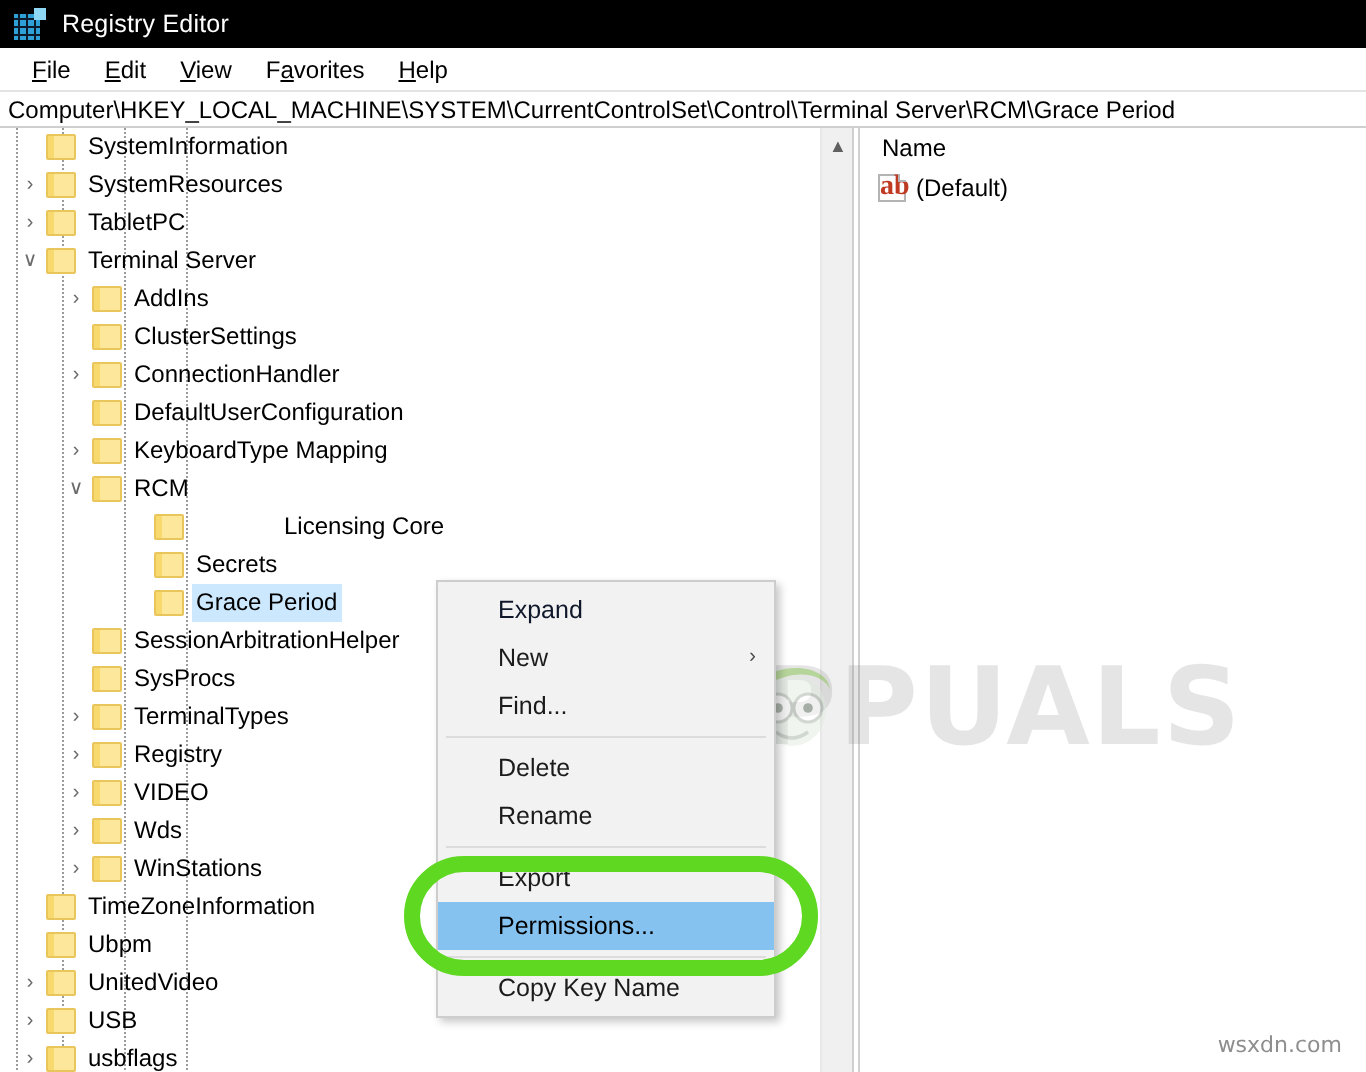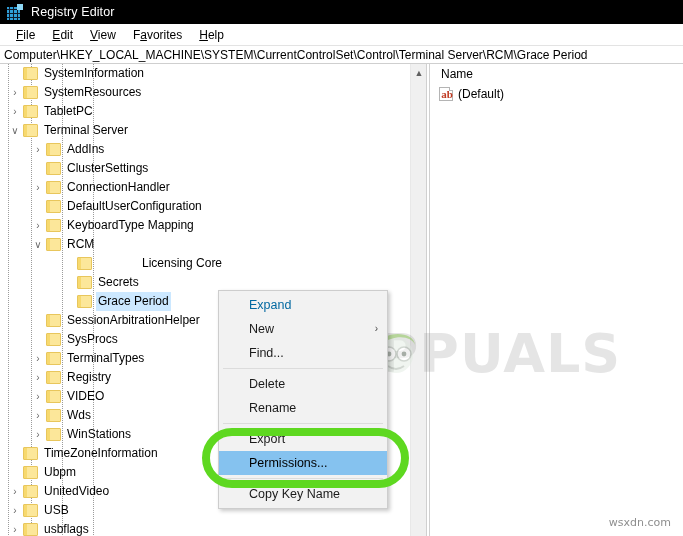--- a/index.html
+++ b/index.html
@@ -130,21 +130,21 @@
     position: relative;
     width: 14px; height: 14px;
     margin-right: 5px;
     background: #ffffff;
     border: 1px solid #b4b4b4;
     flex: 0 0 auto;
   }
   .ab-icon span {
     position: absolute; left: 0; top: -1px;
     width: 14px; text-align: center;
-    font-size: 11px; font-weight: bold;
+    font-size: 14px; font-weight: bold;
     color: #c03a22;
     line-height: 14px;
     font-family: "Liberation Serif", serif;
   }
   .ab-icon .fold {
     position: absolute; right: -1px; top: -1px;
     width: 4px; height: 4px;
     background: #ffffff;
     border-left: 1px solid #b4b4b4;
     border-bottom: 1px solid #b4b4b4;
@@ -208,21 +208,21 @@
     padding: 2px 0;
     z-index: 40;
   }
   .ctxitem {
     height: 24px;
     display: flex; align-items: center;
     padding-left: 30px; padding-right: 10px;
     font-size: 12.5px; color: #1b1b1b;
     position: relative;
   }
-  .ctxitem.disabled { color: #0369a1; }
+  .ctxitem.disabled { color: #0f172a; }
   .ctxitem.sel {
     background: #85c2ef;
     color: #000000;
   }
   .ctxitem .submark {
     position: absolute; right: 9px; top: 0;
     line-height: 24px;
     font-size: 10px; color: #4a4a4a;
   }
   .ctxsep {

